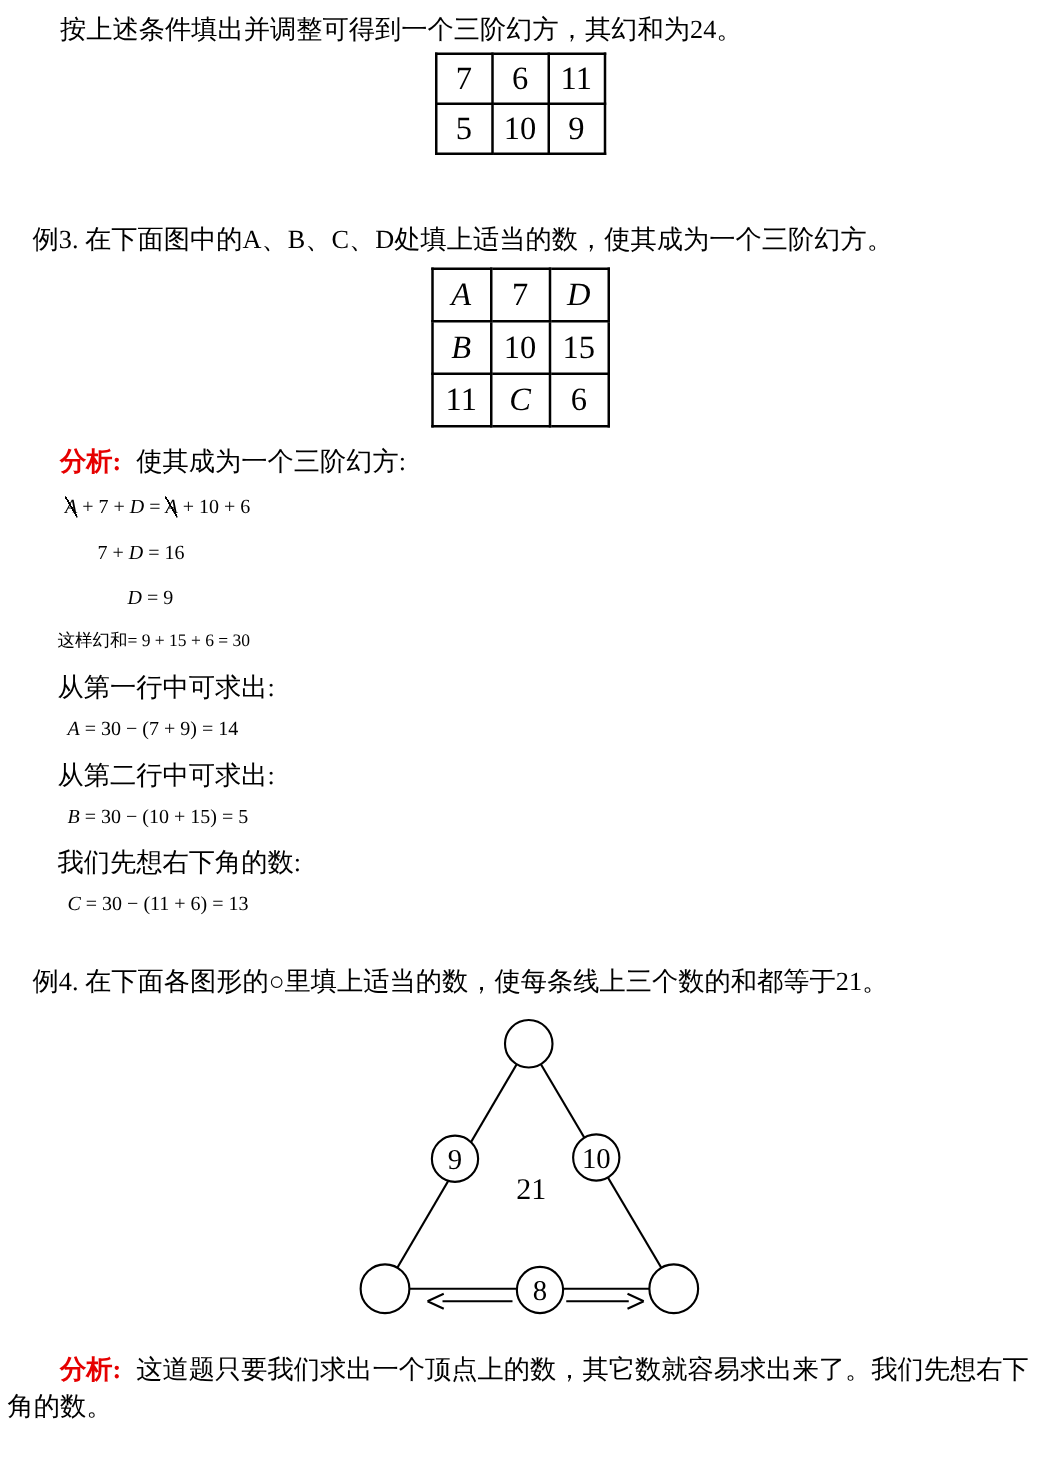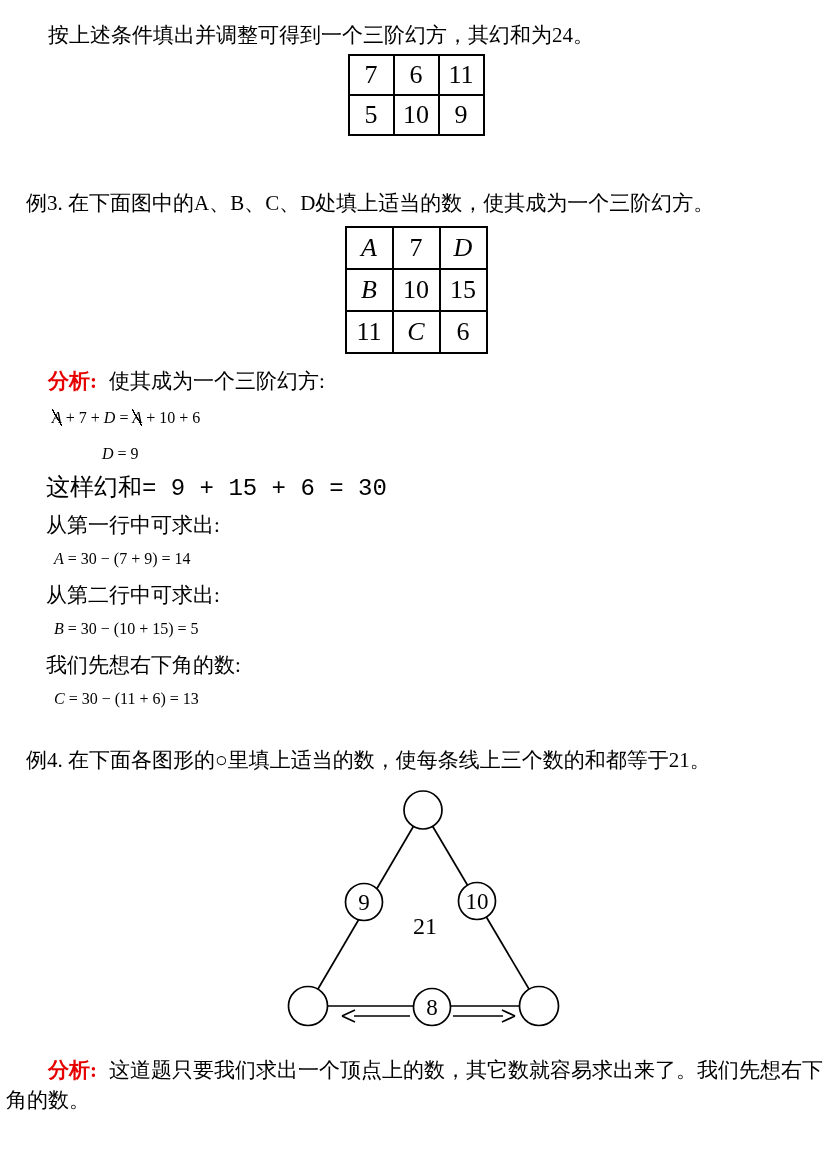--- a/index.html
+++ b/index.html
@@ -1,39 +1,39 @@
 <!DOCTYPE html>
 <html style="--red: #e60000;"><head>
 <meta charset="utf-8">
 <style>
   html,body{margin:0;padding:0;background:#ffffff;}
   body{width:832px;height:1170px;color:#000;
        font-family:"Liberation Serif","DejaVu Serif",serif;font-size:21px;}
-  .page{width:832px;height:1170px;padding:12px 6px;box-sizing:border-box;overflow:hidden;}
+  .page{width:832px;height:1170px;padding:0 6px;box-sizing:border-box;overflow:hidden;}
   .para{margin:0;line-height:30px;}
   .intro{margin-top:8px;text-indent:42px;}
   .ex-title{margin-top:52px;text-indent:20px;}
   .ex4-title{margin-top:30px;text-indent:20px;}
   
   table.ms{border-collapse:collapse;margin:4px auto 0;}
   table.ms td{border:2px solid #000;text-align:center;vertical-align:middle;
               font-size:26px;line-height:1;background:#fff;}
   table.ms1 td{width:41px;height:36px;}
   table.ms2{margin-top:8px;}
   table.ms2 td{width:43px;height:38px;}
   table.ms2 td i{font-style:italic;}
   
   .red{color:var(--red,#e60000);font-weight:bold;margin-right:12px;}
   .an1{margin-top:12px;text-indent:42px;}
   .eq{margin:0;font-size:16px;line-height:32px;}
   .eq i{font-style:italic;}
   .eq1{margin-top:6px;padding-left:46px;}
   .eq2{margin-top:5px;padding-left:72px;}
   .eq3{margin-top:4px;padding-left:96px;}
-  .sum{margin-top:3px;padding-left:40px;font-size:24px;font-family:Liberation Mono, monospace;}
+  .sum{margin-top:3px;padding-left:40px;font-size:14px;}
   .lbl{margin-top:5px;padding-left:40px;font-size:21px;line-height:30px;}
   .abc{margin-top:3px;padding-left:48px;}
   .cancel{font-style:italic;position:relative;
           background:linear-gradient(to top right,transparent 46%,#000 46%,#000 54%,transparent 54%);}
   
   svg.diagram{display:block;margin:8px 0 0;}
   .an2{margin-top:22px;text-indent:42px;}
 </style>
 </head>
 <body>
@@ -77,20 +77,21 @@
       <td>6</td>
     </tr>
   </tbody>
     </table>
 
   <div>
     <p class="para an1">
       <span class="red">分析:</span><span>使其成为一个三阶幻方:</span>
     </p>
     <p class="eq eq1"><span class="cancel">A</span> + 7 + <i>D</i> = <span class="cancel">A</span> + 10 + 6</p>
+    <p class="eq eq2">7 + <i>D</i> = 16</p>
     <p class="eq eq3"><i>D</i> = 9</p>
     <p class="eq sum">这样幻和= 9 + 15 + 6 = 30</p>
     <p class="para lbl">从第一行中可求出:</p>
     <p class="eq abc"><i>A</i> = 30 − (7 + 9) = 14</p>
     <p class="para lbl">从第二行中可求出:</p>
     <p class="eq abc"><i>B</i> = 30 − (10 + 15) = 5</p>
     <p class="para lbl">我们先想右下角的数:</p>
     <p class="eq abc"><i>C</i> = 30 − (11 + 6) = 13</p>
   </div>
 

